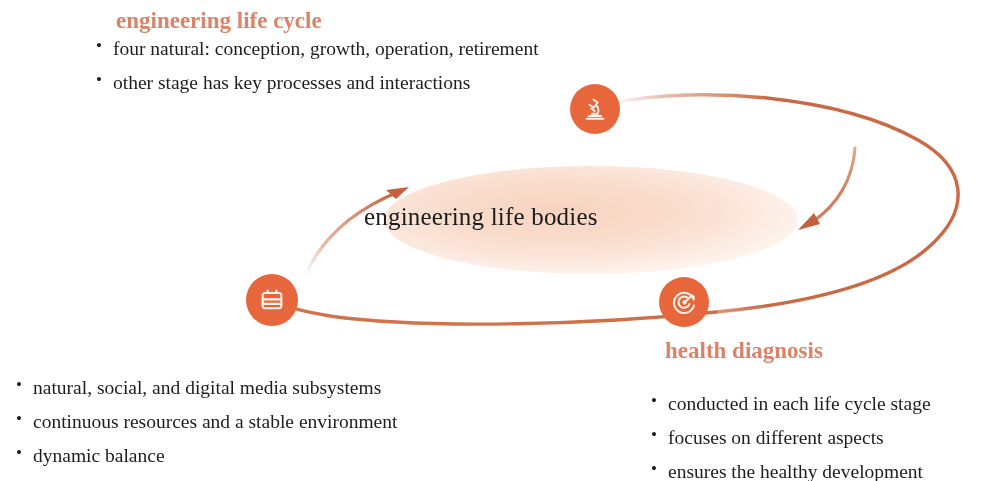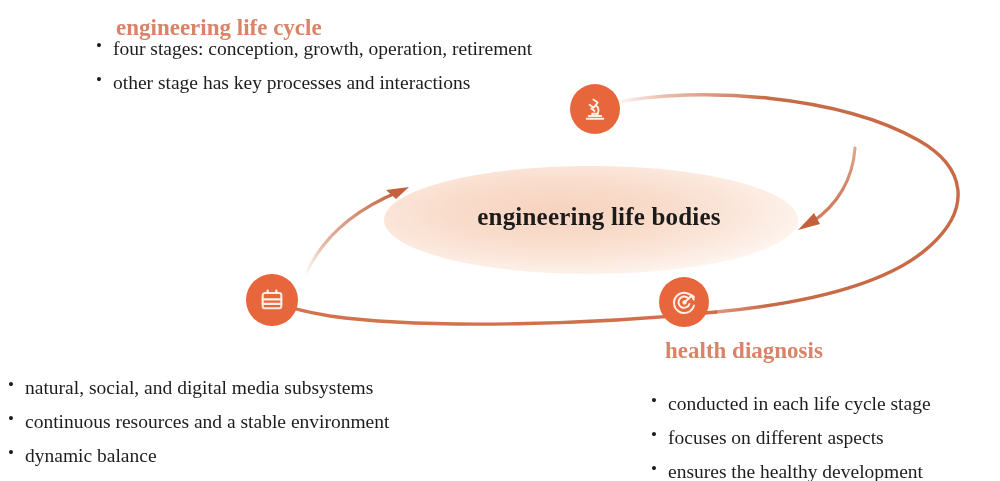--- a/index.html
+++ b/index.html
@@ -36,26 +36,25 @@
     background: radial-gradient(ellipse 70% 70% at 42% 42%,
                 #f7d3bf 0%,
                 #f9dccb 38%,
                 #fbe6da 62%,
                 #fdf1ea 82%,
                 rgba(255,250,247,0) 100%);
     filter: blur(0.4px);
   }
   .center-label {
     position: absolute;
-    left: 392px;
+    left: 364px;
     top: 203px;
     width: 414px;
-    text-align: center;
     font-size: 25px;
-    font-weight: bold;
+    font-weight: normal;
     color: #1b1b1b;
     letter-spacing: 0.2px;
     white-space: nowrap;
   }
 
   
   .icon-badge {
     position: absolute;
     width: 52px;
     height: 52px;
@@ -95,25 +94,25 @@
   }
   .bullets li::before {
     content: "\2022";
     position: absolute;
     left: 0;
     top: -1px;
     font-size: 17px;
     color: #1d1d1d;
   }
 
-  #heading-life-cycle { left: 116px; top: 15px; }
+  #heading-life-cycle { left: 116px; top: 8px; }
   #bullets-life-cycle { left: 96px; top: 37px; }
 
   #heading-ecological { left: 3px; top: 338px; }
-  #bullets-ecological { left: 8px;  top: 376px; }
+  #bullets-ecological { left: 16px;  top: 376px; }
 
   #heading-health { left: 665px; top: 338px; }
   #bullets-health { left: 651px; top: 376px; margin-top: 16px; }
 </style>
 </head>
 <body>
 
 <div id="canvas">
 
   <svg id="orbit-layer" viewBox="0 0 1000 481" xmlns="http://www.w3.org/2000/svg">
@@ -193,21 +192,21 @@
         <path d="M15.6 8.6 A5 5 0 1 0 16.4 13.3"></path>
         <circle cx="12" cy="12" r="1.9" fill="#fdf0e9" stroke="none"></circle>
         <path d="M12 12 L18.6 5.6"></path>
         <path d="M18.4 5.4 C20.3 5.2 21.4 6.3 21.2 8.2 C19.3 8.5 18.1 7.3 18.4 5.4 Z" fill="#fdf0e9" stroke="none"></path>
       </svg>
     </span>
   </div>
 
   <div class="heading" id="heading-life-cycle">engineering life cycle</div>
   <ul class="bullets" id="bullets-life-cycle">
-    <li>four stages: conception, growth, operation, retirement</li>
+    <li>four natural: conception, growth, operation, retirement</li>
     <li>other stage has key processes and interactions</li>
   </ul>
 
   <ul class="bullets" id="bullets-ecological">
     <li>natural, social, and digital media subsystems</li>
     <li>continuous resources and a stable environment</li>
     <li>dynamic balance</li>
   </ul>
 
   <div class="heading" id="heading-health">health diagnosis</div>

